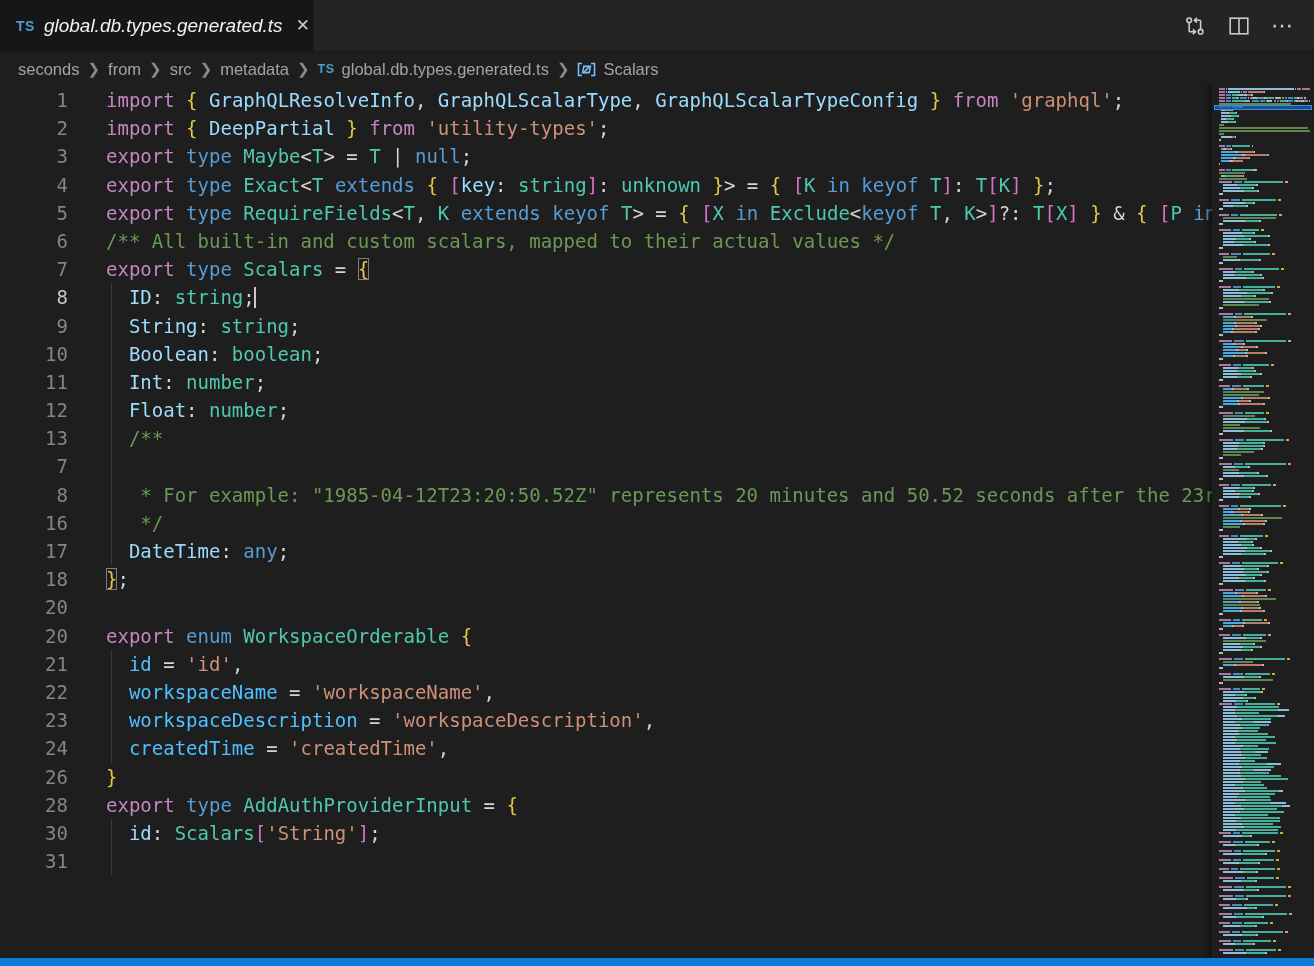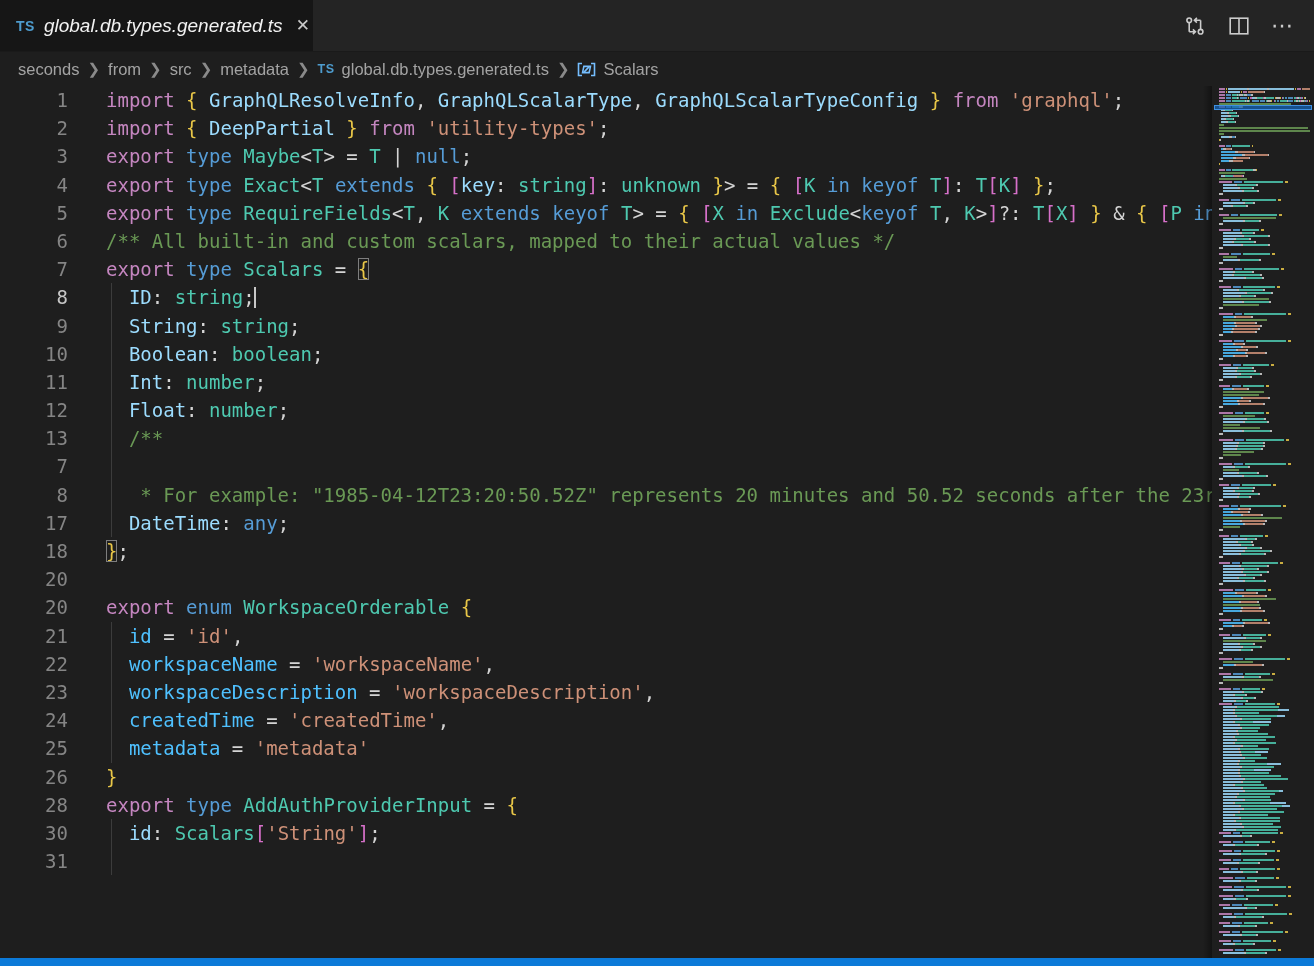--- a/index.html
+++ b/index.html
@@ -126,29 +126,29 @@
         <div class="code-line"><span class="num">6</span><span class="ltext"><span class="tok" style="color: rgb(106, 153, 85);">/** All built-in and custom scalars, mapped to their actual values */</span></span></div>
         <div class="code-line"><span class="num">7</span><span class="ltext"><span class="tok" style="color: rgb(197, 134, 192);">export</span><span class="tok" style="color: rgb(212, 212, 212);"> </span><span class="tok" style="color: rgb(86, 156, 214);">type</span><span class="tok" style="color: rgb(212, 212, 212);"> </span><span class="tok" style="color: rgb(78, 201, 176);">Scalars</span><span class="tok" style="color: rgb(212, 212, 212);"> = </span><span class="tok boxed" style="color: rgb(233, 199, 72);">{</span></span></div>
         <div class="code-line"><span class="num active">8</span><span class="ltext"><span class="guide"></span><span class="tok" style="color: rgb(212, 212, 212);">  </span><span class="tok" style="color: rgb(156, 220, 254);">ID</span><span class="tok" style="color: rgb(212, 212, 212);">: </span><span class="tok" style="color: rgb(78, 201, 176);">string</span><span class="tok" style="color: rgb(212, 212, 212);">;</span><span class="cursor"></span></span></div>
         <div class="code-line"><span class="num">9</span><span class="ltext"><span class="guide"></span><span class="tok" style="color: rgb(212, 212, 212);">  </span><span class="tok" style="color: rgb(156, 220, 254);">String</span><span class="tok" style="color: rgb(212, 212, 212);">: </span><span class="tok" style="color: rgb(78, 201, 176);">string</span><span class="tok" style="color: rgb(212, 212, 212);">;</span></span></div>
         <div class="code-line"><span class="num">10</span><span class="ltext"><span class="guide"></span><span class="tok" style="color: rgb(212, 212, 212);">  </span><span class="tok" style="color: rgb(156, 220, 254);">Boolean</span><span class="tok" style="color: rgb(212, 212, 212);">: </span><span class="tok" style="color: rgb(78, 201, 176);">boolean</span><span class="tok" style="color: rgb(212, 212, 212);">;</span></span></div>
         <div class="code-line"><span class="num">11</span><span class="ltext"><span class="guide"></span><span class="tok" style="color: rgb(212, 212, 212);">  </span><span class="tok" style="color: rgb(156, 220, 254);">Int</span><span class="tok" style="color: rgb(212, 212, 212);">: </span><span class="tok" style="color: rgb(78, 201, 176);">number</span><span class="tok" style="color: rgb(212, 212, 212);">;</span></span></div>
         <div class="code-line"><span class="num">12</span><span class="ltext"><span class="guide"></span><span class="tok" style="color: rgb(212, 212, 212);">  </span><span class="tok" style="color: rgb(156, 220, 254);">Float</span><span class="tok" style="color: rgb(212, 212, 212);">: </span><span class="tok" style="color: rgb(78, 201, 176);">number</span><span class="tok" style="color: rgb(212, 212, 212);">;</span></span></div>
         <div class="code-line"><span class="num">13</span><span class="ltext"><span class="guide"></span><span class="tok" style="color: rgb(106, 153, 85);">  /**</span></span></div>
         <div class="code-line"><span class="num">7</span><span class="ltext"><span class="guide"></span></span></div>
         <div class="code-line"><span class="num">8</span><span class="ltext"><span class="guide"></span><span class="tok" style="color: rgb(106, 153, 85);">   * For example: "1985-04-12T23:20:50.52Z" represents 20 minutes and 50.52 seconds after the 23rd hour of April 12th, 1985 in UTC.</span></span></div>
+        <div class="code-line"><span class="num">16</span><span class="ltext"><span class="guide"></span><span class="tok" style="color: rgb(106, 153, 85);">   */</span></span></div>
         <div class="code-line"><span class="num">17</span><span class="ltext"><span class="guide"></span><span class="tok" style="color: rgb(212, 212, 212);">  </span><span class="tok" style="color: rgb(156, 220, 254);">DateTime</span><span class="tok" style="color: rgb(212, 212, 212);">: </span><span class="tok" style="color: rgb(86, 156, 214);">any</span><span class="tok" style="color: rgb(212, 212, 212);">;</span></span></div>
         <div class="code-line"><span class="num">18</span><span class="ltext"><span class="tok boxed" style="color: rgb(233, 199, 72);">}</span><span class="tok" style="color: rgb(212, 212, 212);">;</span></span></div>
         <div class="code-line"><span class="num">20</span><span class="ltext"></span></div>
         <div class="code-line"><span class="num">20</span><span class="ltext"><span class="tok" style="color: rgb(197, 134, 192);">export</span><span class="tok" style="color: rgb(212, 212, 212);"> </span><span class="tok" style="color: rgb(86, 156, 214);">enum</span><span class="tok" style="color: rgb(212, 212, 212);"> </span><span class="tok" style="color: rgb(78, 201, 176);">WorkspaceOrderable</span><span class="tok" style="color: rgb(212, 212, 212);"> </span><span class="tok" style="color: rgb(233, 199, 72);">{</span></span></div>
         <div class="code-line"><span class="num">21</span><span class="ltext"><span class="guide"></span><span class="tok" style="color: rgb(212, 212, 212);">  </span><span class="tok" style="color: rgb(79, 193, 255);">id</span><span class="tok" style="color: rgb(212, 212, 212);"> = </span><span class="tok" style="color: rgb(206, 145, 120);">'id'</span><span class="tok" style="color: rgb(212, 212, 212);">,</span></span></div>
         <div class="code-line"><span class="num">22</span><span class="ltext"><span class="guide"></span><span class="tok" style="color: rgb(212, 212, 212);">  </span><span class="tok" style="color: rgb(79, 193, 255);">workspaceName</span><span class="tok" style="color: rgb(212, 212, 212);"> = </span><span class="tok" style="color: rgb(206, 145, 120);">'workspaceName'</span><span class="tok" style="color: rgb(212, 212, 212);">,</span></span></div>
         <div class="code-line"><span class="num">23</span><span class="ltext"><span class="guide"></span><span class="tok" style="color: rgb(212, 212, 212);">  </span><span class="tok" style="color: rgb(79, 193, 255);">workspaceDescription</span><span class="tok" style="color: rgb(212, 212, 212);"> = </span><span class="tok" style="color: rgb(206, 145, 120);">'workspaceDescription'</span><span class="tok" style="color: rgb(212, 212, 212);">,</span></span></div>
         <div class="code-line"><span class="num">24</span><span class="ltext"><span class="guide"></span><span class="tok" style="color: rgb(212, 212, 212);">  </span><span class="tok" style="color: rgb(79, 193, 255);">createdTime</span><span class="tok" style="color: rgb(212, 212, 212);"> = </span><span class="tok" style="color: rgb(206, 145, 120);">'createdTime'</span><span class="tok" style="color: rgb(212, 212, 212);">,</span></span></div>
-        <div class="code-line"><span class="num">25</span><span class="ltext"><span class="guide"></span><span class="tok" style="color: rgb(212, 212, 212);">  </span><span class="tok" style="color: rgb(79, 193, 255);">metadata</span><span class="tok" style="color: rgb(212, 212, 212);"> = </span><span class="tok" style="color: rgb(206, 145, 120);">'metadata'</span></span></div>
         <div class="code-line"><span class="num">26</span><span class="ltext"><span class="tok" style="color: rgb(233, 199, 72);">}</span></span></div>
         <div class="code-line"><span class="num">28</span><span class="ltext"><span class="tok" style="color: rgb(197, 134, 192);">export</span><span class="tok" style="color: rgb(212, 212, 212);"> </span><span class="tok" style="color: rgb(86, 156, 214);">type</span><span class="tok" style="color: rgb(212, 212, 212);"> </span><span class="tok" style="color: rgb(78, 201, 176);">AddAuthProviderInput</span><span class="tok" style="color: rgb(212, 212, 212);"> = </span><span class="tok" style="color: rgb(233, 199, 72);">{</span></span></div>
         <div class="code-line"><span class="num">30</span><span class="ltext"><span class="guide"></span><span class="tok" style="color: rgb(212, 212, 212);">  </span><span class="tok" style="color: rgb(156, 220, 254);">id</span><span class="tok" style="color: rgb(212, 212, 212);">: </span><span class="tok" style="color: rgb(78, 201, 176);">Scalars</span><span class="tok" style="color: rgb(214, 112, 201);">[</span><span class="tok" style="color: rgb(206, 145, 120);">'String'</span><span class="tok" style="color: rgb(214, 112, 201);">]</span><span class="tok" style="color: rgb(212, 212, 212);">;</span></span></div>
         <div class="code-line"><span class="num">31</span><span class="ltext"><span class="guide"></span></span></div>
       </div>
     <div class="minimap-shadow"></div>
     <div class="minimap">
       <div class="mm-rows" id="mm-rows">
           <div class="mm-row"><span class="mm-seg" style="width: 6.3px; background: rgb(197, 134, 192);"></span><span class="mm-seg" style="width: 1.05px; background: transparent; opacity: 0;"></span><span class="mm-seg" style="width: 1.05px; background: rgb(233, 199, 72);"></span><span class="mm-seg" style="width: 1.05px; background: transparent; opacity: 0;"></span><span class="mm-seg" style="width: 18.9px; background: rgb(156, 220, 254);"></span><span class="mm-seg" style="width: 2.1px; background: rgb(212, 212, 212);"></span><span class="mm-seg" style="width: 17.85px; background: rgb(156, 220, 254);"></span><span class="mm-seg" style="width: 2.1px; background: rgb(212, 212, 212);"></span><span class="mm-seg" style="width: 24.15px; background: rgb(156, 220, 254);"></span><span class="mm-seg" style="width: 1.05px; background: transparent; opacity: 0;"></span><span class="mm-seg" style="width: 1.05px; background: rgb(233, 199, 72);"></span><span class="mm-seg" style="width: 1.05px; background: transparent; opacity: 0;"></span><span class="mm-seg" style="width: 4.2px; background: rgb(197, 134, 192);"></span><span class="mm-seg" style="width: 1.05px; background: transparent; opacity: 0;"></span><span class="mm-seg" style="width: 9.45px; background: rgb(206, 145, 120);"></span></div>
           <div class="mm-row"><span class="mm-seg" style="width: 6.3px; background: rgb(197, 134, 192);"></span><span class="mm-seg" style="width: 1.05px; background: transparent; opacity: 0;"></span><span class="mm-seg" style="width: 1.05px; background: rgb(233, 199, 72);"></span><span class="mm-seg" style="width: 1.05px; background: transparent; opacity: 0;"></span><span class="mm-seg" style="width: 11.55px; background: rgb(156, 220, 254);"></span><span class="mm-seg" style="width: 1.05px; background: transparent; opacity: 0;"></span><span class="mm-seg" style="width: 1.05px; background: rgb(233, 199, 72);"></span><span class="mm-seg" style="width: 1.05px; background: transparent; opacity: 0;"></span><span class="mm-seg" style="width: 4.2px; background: rgb(197, 134, 192);"></span><span class="mm-seg" style="width: 1.05px; background: transparent; opacity: 0;"></span><span class="mm-seg" style="width: 15.75px; background: rgb(206, 145, 120);"></span><span class="mm-seg" style="width: 1.05px; background: rgb(212, 212, 212);"></span></div>

